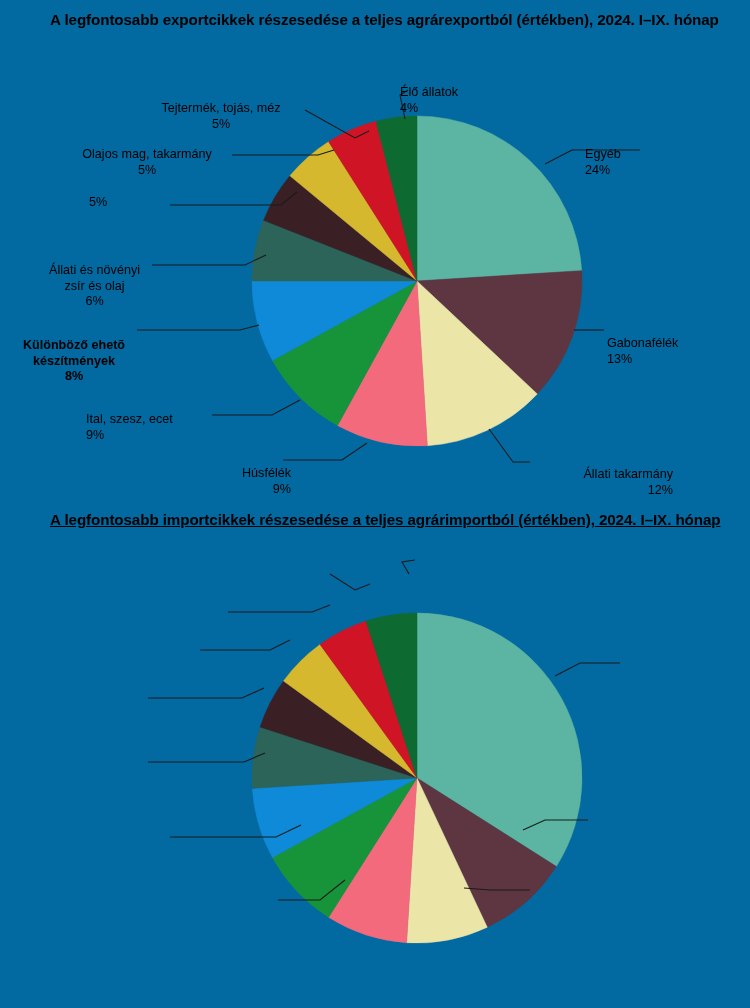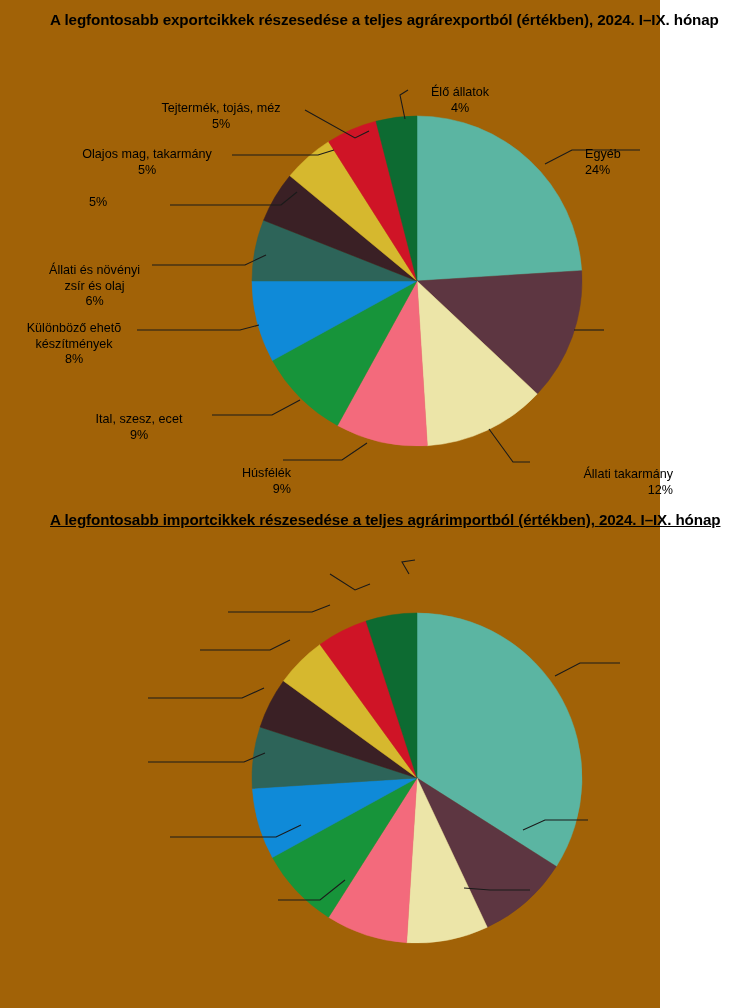--- a/index.html
+++ b/index.html
@@ -9,23 +9,23 @@
   }
   body {
     width: 750px;
     height: 1008px;
     font-family: "Liberation Sans", sans-serif;
     color: #000000;
     overflow: hidden;
   }
   .page {
     position: relative;
-    width: 660px;
+    width: 750px;
     height: 1008px;
-    background: #a16207;
+    background: #0369a1;
   }
   .chart-block {
     position: relative;
     width: 750px;
   }
   #export-block { height: 500px; }
   #import-block { height: 508px; }
 
   .chart-title {
     position: absolute;
@@ -105,34 +105,37 @@
         <path d="M 369 131 L 355 138 L 305 110"></path>
 
         <path d="M 405 119 L 400 95 L 408 90"></path>
       </g>
     </svg>
 
     <div class="lbl" style="left:585px; top:132px; width:130px; text-align:left;">
       <span>Egyéb</span><span class="pct">24%</span>
     </div>
 
+    <div class="lbl" style="left:607px; top:321px; width:140px; text-align:left;">
+      <span>Gabonafélék</span><span class="pct">13%</span>
+    </div>
 
     <div class="lbl" style="left:513px; top:452px; width:160px; text-align:right;">
       <span>Állati takarmány</span><span class="pct">12%</span>
     </div>
 
     <div class="lbl" style="left:181px; top:451px; width:110px; text-align:right;">
       <span>Húsfélék</span><span class="pct">9%</span>
     </div>
 
-    <div class="lbl" style="left:74px; top:397px; width:130px; text-align:center;">
+    <div class="lbl" style="left:86px; top:397px; width:130px; text-align:left;">
       <span>Ital, szesz, ecet</span><span class="pct">9%</span>
     </div>
 
-    <div class="lbl" style="left:11px; top:306px; width:126px; ">
+    <div class="lbl" style="left:11px; top:323px; width:126px; font-weight:bold;">
       <span>Különböző ehetõ
 készítmények</span><span class="pct">8%</span>
     </div>
 
     <div class="lbl" style="left:37px; top:248px; width:115px; ">
       <span>Állati és növényi
 zsír és olaj</span><span class="pct">6%</span>
     </div>
 
     <div class="lbl" style="left:26px; top:180px; width:144px; text-align:center;">
@@ -140,21 +143,21 @@
     </div>
 
     <div class="lbl" style="left:62px; top:132px; width:170px; ">
       <span>Olajos mag, takarmány</span><span class="pct">5%</span>
     </div>
 
     <div class="lbl" style="left:137px; top:86px; width:168px; text-align:center;">
       <span>Tejtermék, tojás, méz</span><span class="pct">5%</span>
     </div>
 
-    <div class="lbl" style="left:400px; top:70px; width:120px; text-align:center;">
+    <div class="lbl" style="left:400px; top:70px; width:120px; text-align:left;">
       <span>Élő állatok</span><span class="pct">4%</span>
     </div>
   </div>
 
   <div class="chart-block" id="import-block">
 
     <div class="chart-title" id="import-title"><span>A legfontosabb importcikkek részesedése a teljes agrárimportból (értékben),</span> <span>2024. I–IX. hónap</span></div>
 
     <svg class="pie-svg" id="import-svg" viewBox="0 0 750 508">
       <g id="import-slices">

